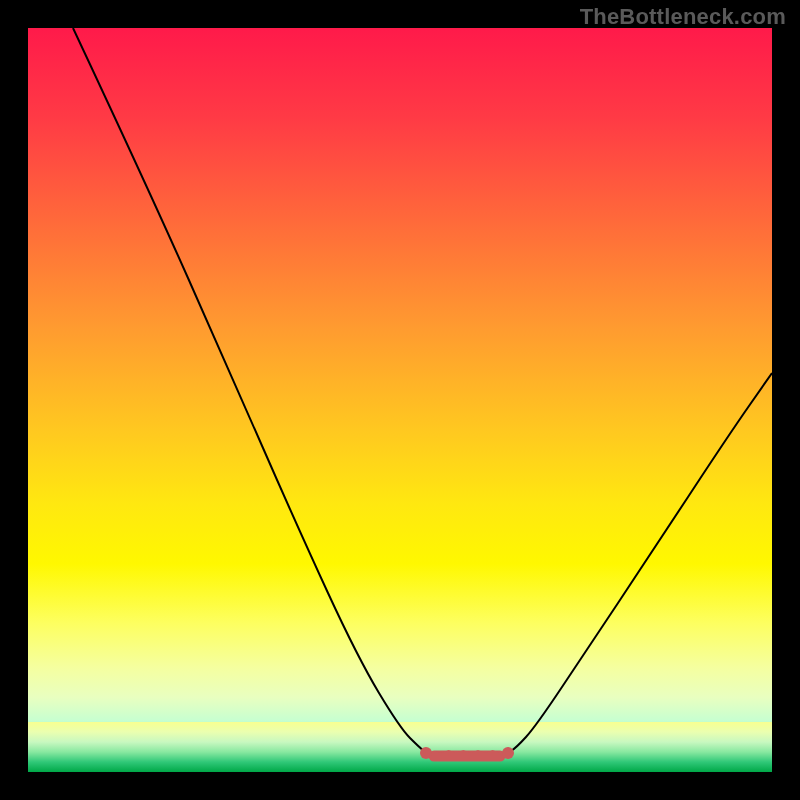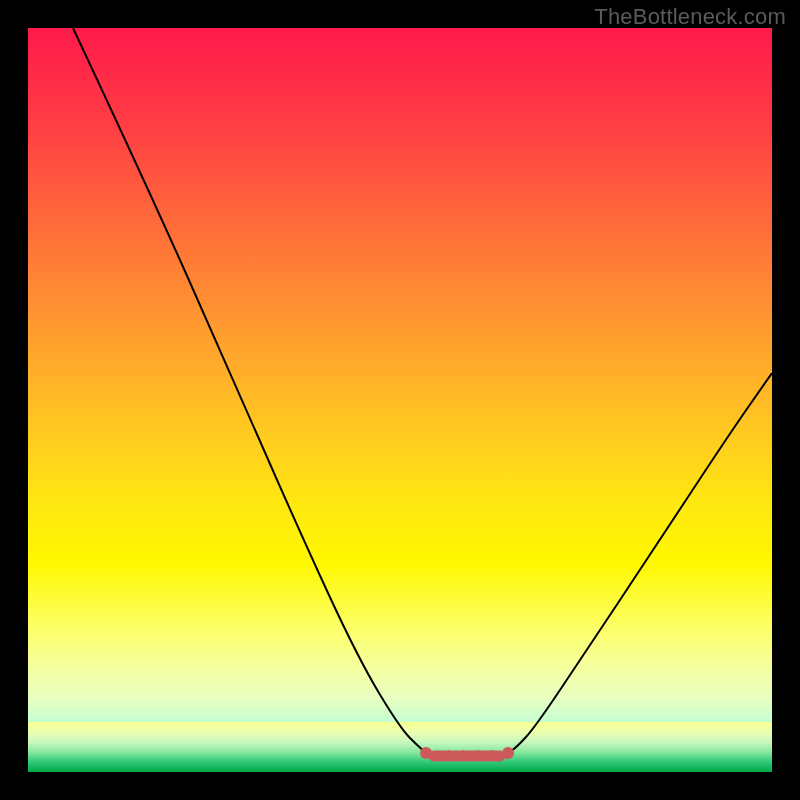--- a/index.html
+++ b/index.html
@@ -59,21 +59,21 @@
     inset: 0;
     width: 100%;
     height: 100%;
   }
   .watermark {
     position: absolute;
     top: 4px;
     right: 14px;
     color: #5a5a5a;
     font-size: 22px;
-    font-weight: 400;
+    font-weight: 700;
     letter-spacing: 0.2px;
   }
 </style>
 </head>
 <body>
 
 <div class="plot-area">
   <div class="gradient-bg"></div>
   <div class="bottom-bands"></div>
   <svg class="curve" viewBox="0 0 744 744" preserveAspectRatio="none">

